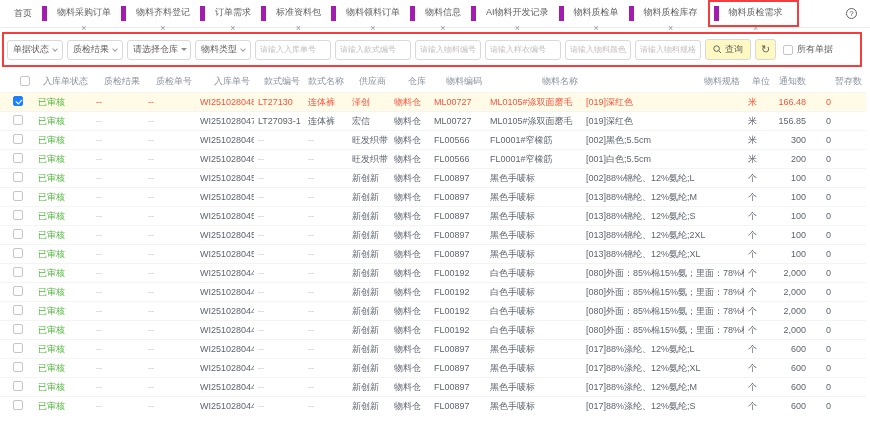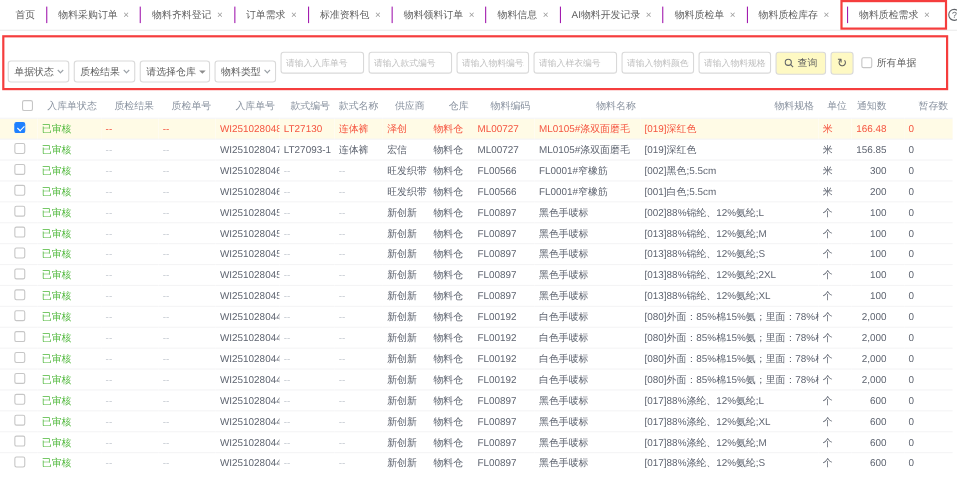--- a/index.html
+++ b/index.html
@@ -4,21 +4,21 @@
 <style>
   * { box-sizing: border-box; margin: 0; padding: 0; }
   html,body { width:870px; height:437px; overflow:hidden; background:#fff;
     font-family:"Liberation Sans","DejaVu Sans",sans-serif; }
 
   
   .topbar { height:28px; display:flex; align-items:center; padding-left:4px;
     border-bottom:1px solid #ececec; }
   .tab { display:flex; align-items:center; gap:5px; padding:0 10px; height:15px;
     font-size:9px; color:#5f5f5f; white-space:nowrap; cursor:pointer; }
-  .tab + .tab { border-left:1px solid #a21caf; }
+  .tab + .tab { border-left:5px solid #a21caf;flex-direction:column; }
   .tab .close { color:#9a9a9a; font-size:9px; line-height:9px; }
   .tab.highlighted { outline:2px solid #f53d3d; outline-offset:4px; margin:12px 6px; }
   .topbar-icons { margin-left:auto; display:flex; align-items:center; gap:14px;
     padding-right:12px; }
   .iconwrap { position:relative; width:13px; height:13px; display:flex;
     align-items:center; justify-content:center; }
   .help-circle { width:11px; height:11px; border:1px solid #5f6368; border-radius:50%;
     font-size:8px; color:#5f6368; display:flex; align-items:center; justify-content:center; }
 
   
@@ -26,21 +26,21 @@
   .subtab { font-size:9px; color:#8c8c8c; cursor:pointer; white-space:nowrap; }
   .subtab.active { color:#262626; font-weight:bold; outline:2px solid #f53d3d;
     outline-offset:4px; margin:0 6px; }
 
   
   .filterbar { margin:4px 8px 3px 2px; border:2px solid #f53d3d; display:flex;
     align-items:center; gap:4px; padding:5px 3px; }
   .fselect { height:20px; border:1px solid #d9d9d9; border-radius:3px; background:#fff;
     display:flex; align-items:center; justify-content:space-between; gap:3px;
     padding:0 5px; font-size:9px; color:#5f5f5f; cursor:pointer; white-space:nowrap; }
-  .fselect { width:56px;margin-top:16px; }
+  .fselect { width:56px; }
   .fselect.wide { width:64px;font-family:Liberation Mono, monospace; }
   .caret { width:4px; height:4px; border:solid #9aa0a6; border-width:0 1px 1px 0;
     transform:rotate(45deg); margin-top:-2px; flex:none; }
   .caret.tri { width:0; height:0; border:3px solid transparent; border-top-color:#8c8c8c;
     transform:none; margin-top:3px; }
   .finput { height:20px; width:76px; border:1px solid #d9d9d9; border-radius:3px;
     font-size:8px; padding:0 4px; color:#5f5f5f; outline:none; }
   .finput::placeholder { color:#bfbfbf; }
   .finput.w66 { width:66px; }
   .btn { height:21px; border:1px solid #d9d9d9; border-radius:3px; background:#fef9c3;

